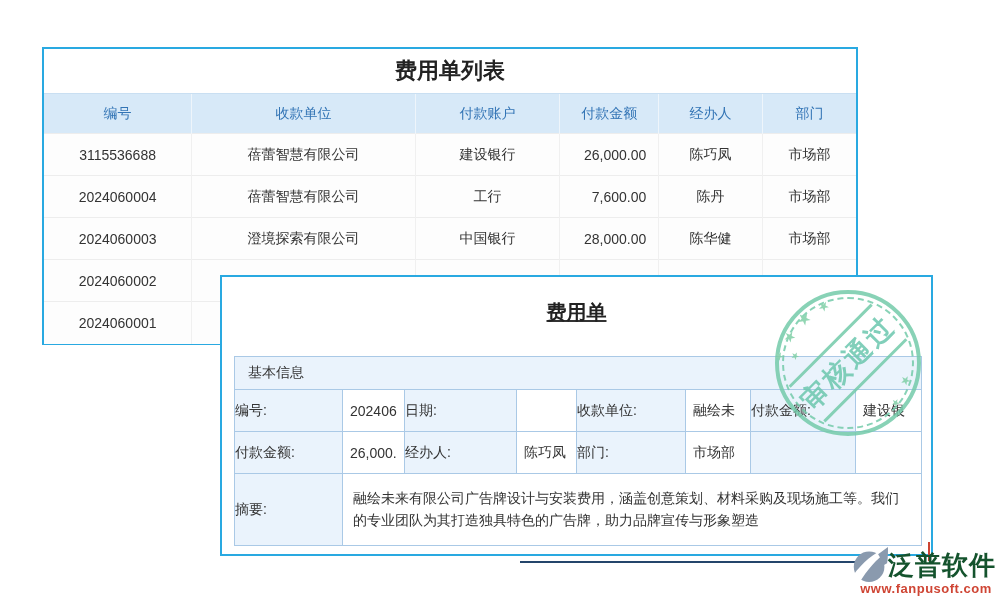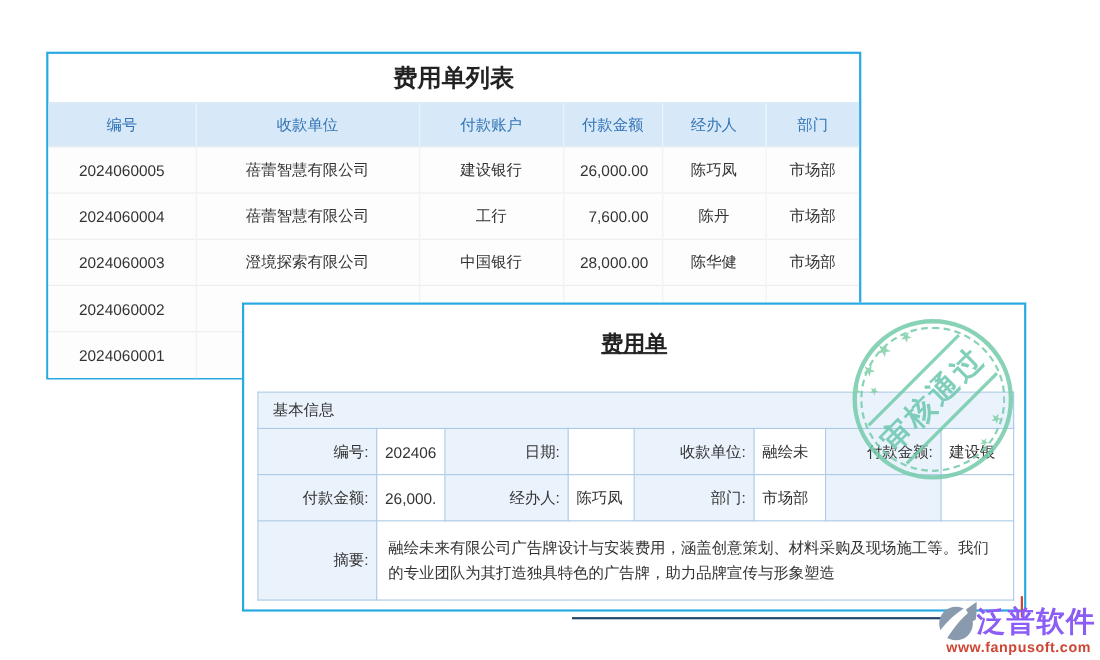--- a/index.html
+++ b/index.html
@@ -1,21 +1,21 @@
 <!DOCTYPE html>
 <html><head>
 <meta charset="utf-8">
 <style>
   * { margin:0; padding:0; box-sizing:border-box; }
   html,body { width:1000px; height:600px; background:#fff; overflow:hidden;
               font-family:"Liberation Sans","DejaVu Sans",sans-serif; color:#333; }
   .screen { position:relative; width:1000px; height:600px; background:#fff; }
 
   
-  .list-card { position:absolute; left:42px; top:47px; width:741px; height:298px;
+  .list-card { position:absolute; left:42px; top:47px; width:816px; height:298px;
                background:#fff; border:2px solid #29a9e1; z-index:1; }
   .list-title { height:44px; line-height:44px; text-align:center; font-size:22px;
                 font-weight:bold; color:#222; }
   .ltable { width:100%; border-collapse:collapse; table-layout:fixed; }
   .ltable th { background:#d7e9f8; color:#3274b5; font-size:14px; font-weight:normal;
                height:40px; border-left:1px solid #eef5fb; border-top:1px solid #c9dff2; }
   .ltable th:first-child { border-left:none; }
   .ltable td { height:42px; font-size:14px; color:#333; text-align:center;
                border-top:1px solid #ededed; border-left:1px solid #f0f0f0;
                background:#fdfdfd; overflow:hidden; white-space:nowrap; }
@@ -23,21 +23,21 @@
   .ltable td.amount { text-align:right; padding-right:12px; }
 
   
   .modal { position:absolute; left:220px; top:275px; width:713px; height:281px;
            background:#fff; border:2px solid #29a9e1; z-index:3;text-decoration:underline; }
   .modal-title { margin-top:22px; text-align:center; font-size:20px; font-weight:bold; color:#222; }
   .ftable { position:absolute; left:12px; top:79px; width:687px; border-collapse:collapse;
             table-layout:fixed; border:1px solid #8fb6dd; }
   .ftable td { border:1px solid #aac9e6; font-size:14px; color:#333; }
   .ftable .section { background:#eaf3fc; height:33px; padding-left:13px; font-size:14px; }
-  .ftable .lbl { background:#eaf3fc; text-align:right; padding-right:7px; height:42px; }
+  .ftable .lbl { background:#eaf3fc; padding-right:7px; height:42px; }
   .ftable .val { background:#fff; text-align:left; padding-left:7px; height:42px;
                  overflow:hidden; white-space:nowrap; }
   .ftable .summary-row .lbl { height:72px; }
   .ftable .summary-val { background:#fff; padding:8px 10px; line-height:1.55;
                          white-space:normal; vertical-align:middle; }
 
   
   .stamp { position:absolute; left:775px; top:290px; width:146px; height:146px;
            z-index:4; color:#74cbaa; opacity:.85; }
   .stamp-outer { position:absolute; inset:0; border:4px solid currentColor; border-radius:50%; }
@@ -49,21 +49,21 @@
                 color:#6cc7ae; white-space:nowrap; }
   .star { position:absolute; color:#7fcfa6; line-height:1; }
 
   
   .footer-line { position:absolute; left:520px; top:561px; width:358px; height:2px;
                  background:#24456b; z-index:5; }
   .red-tick { position:absolute; left:928px; top:542px; width:2px; height:19px;
               background:#cc4433; z-index:6; }
   .brand { position:absolute; left:852px; top:547px; z-index:6; width:148px; }
   .brand-row { display:flex; align-items:center; }
-  .brand-name { font-size:26px; font-weight:bold; color:#8b5cf6; letter-spacing:1px;
+  .brand-name { font-size:26px; font-weight:bold; color:#14532d; letter-spacing:1px;
                 white-space:nowrap; }
   .brand-url { font-size:13px; color:#cf4534; letter-spacing:.5px; margin-top:-2px;
                text-align:center; white-space:nowrap;font-weight:bold; }
 </style>
 </head>
 <body>
 
 <div class="screen">
 
   <section class="list-card">
@@ -82,21 +82,21 @@
           <th>编号</th>
           <th>收款单位</th>
           <th>付款账户</th>
           <th>付款金额</th>
           <th>经办人</th>
           <th>部门</th>
         </tr>
       </thead>
       <tbody>
         <tr>
-          <td>2024060005</td>
+          <td>3115536688</td>
           <td>蓓蕾智慧有限公司</td>
           <td>建设银行</td>
           <td class="amount">26,000.00</td>
           <td>陈巧凤</td>
           <td>市场部</td>
         </tr>
         <tr>
           <td>2024060004</td>
           <td>蓓蕾智慧有限公司</td>
           <td>工行</td>

